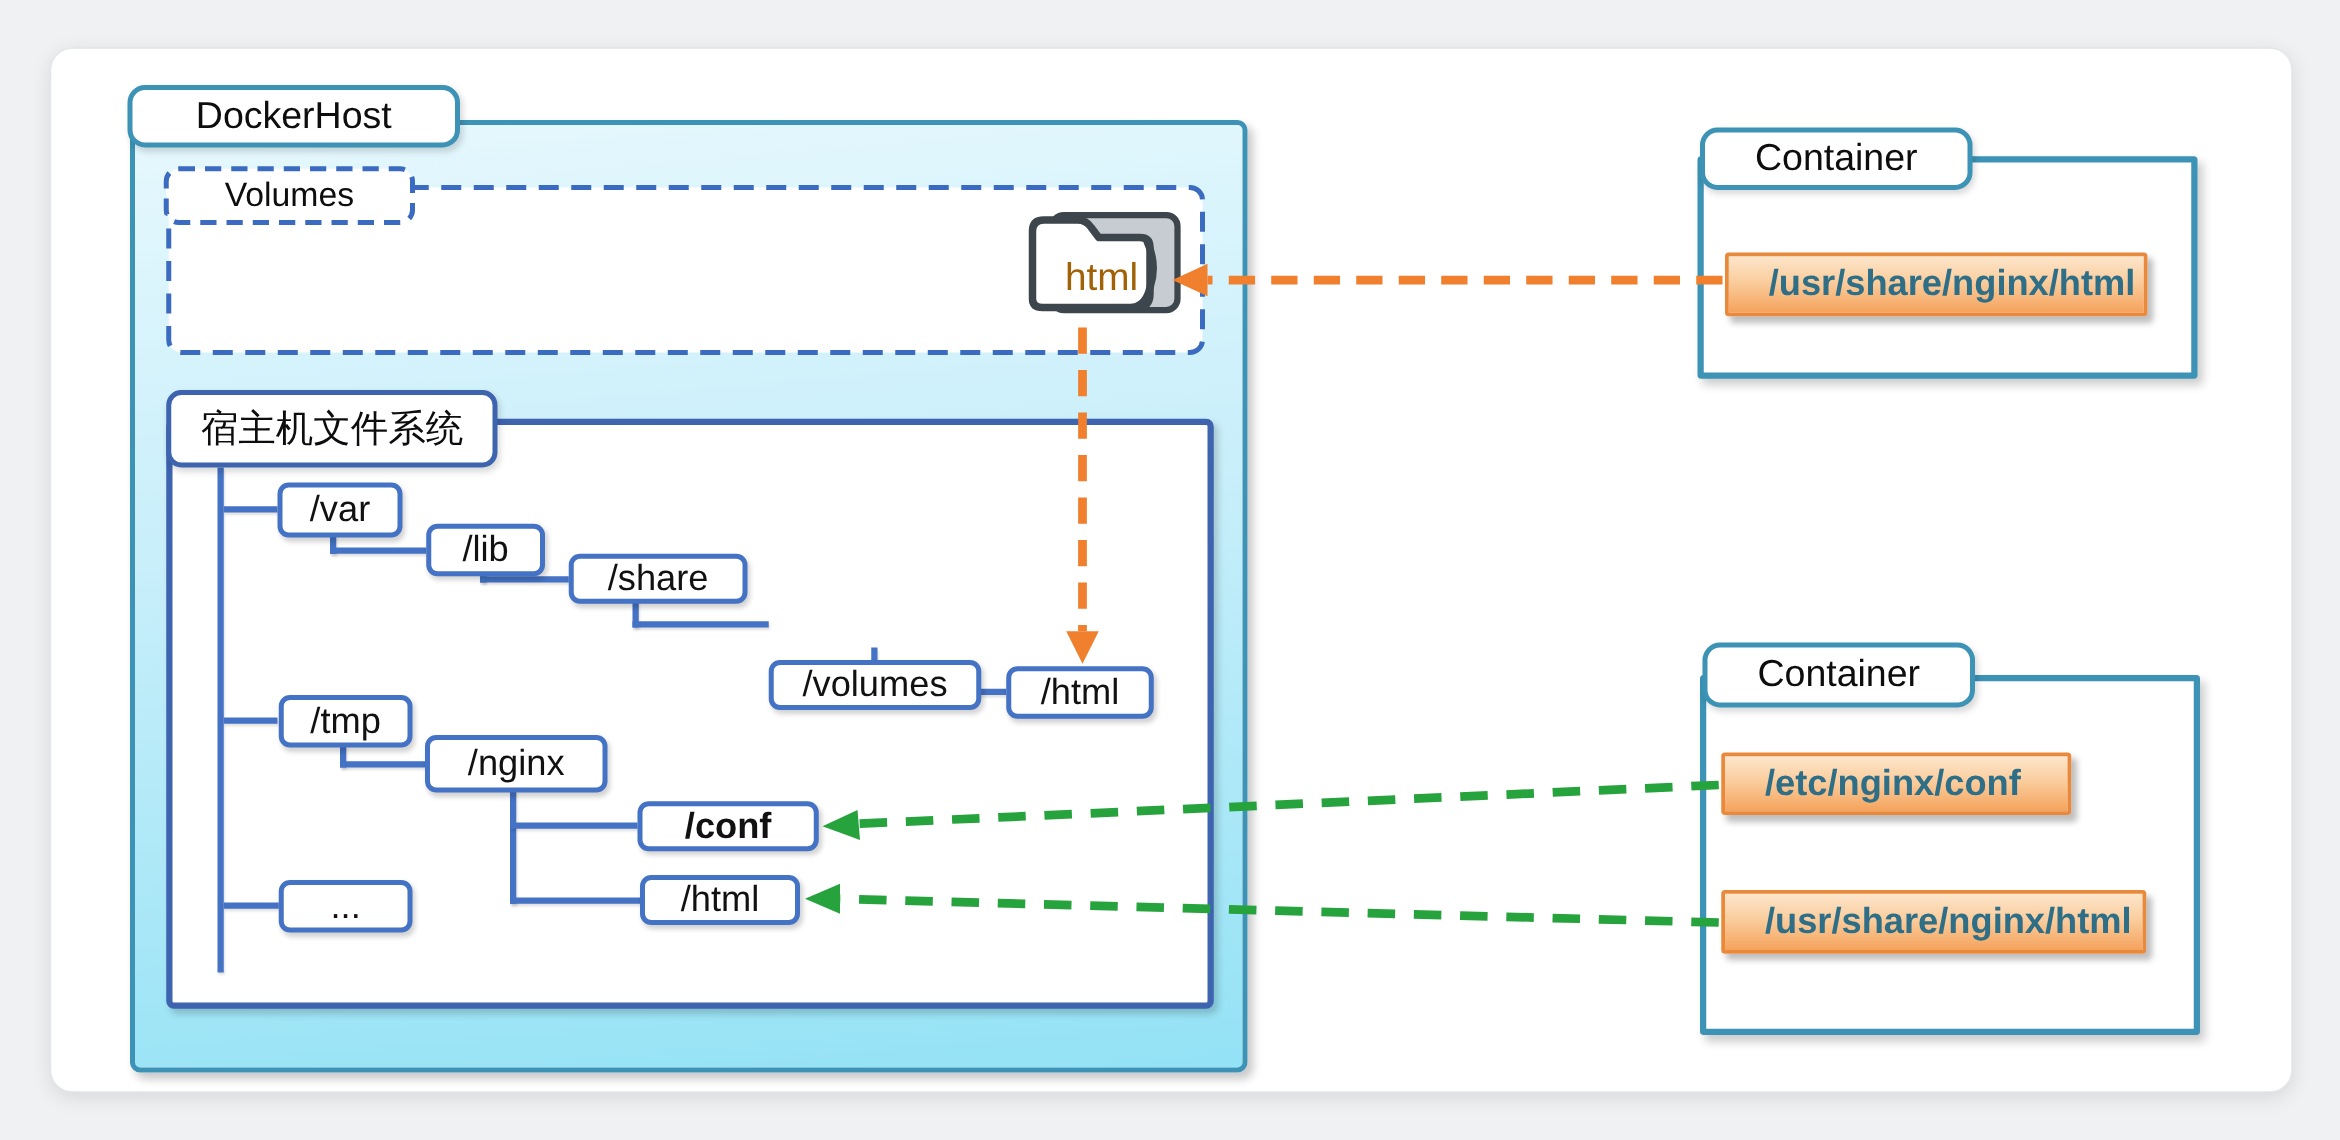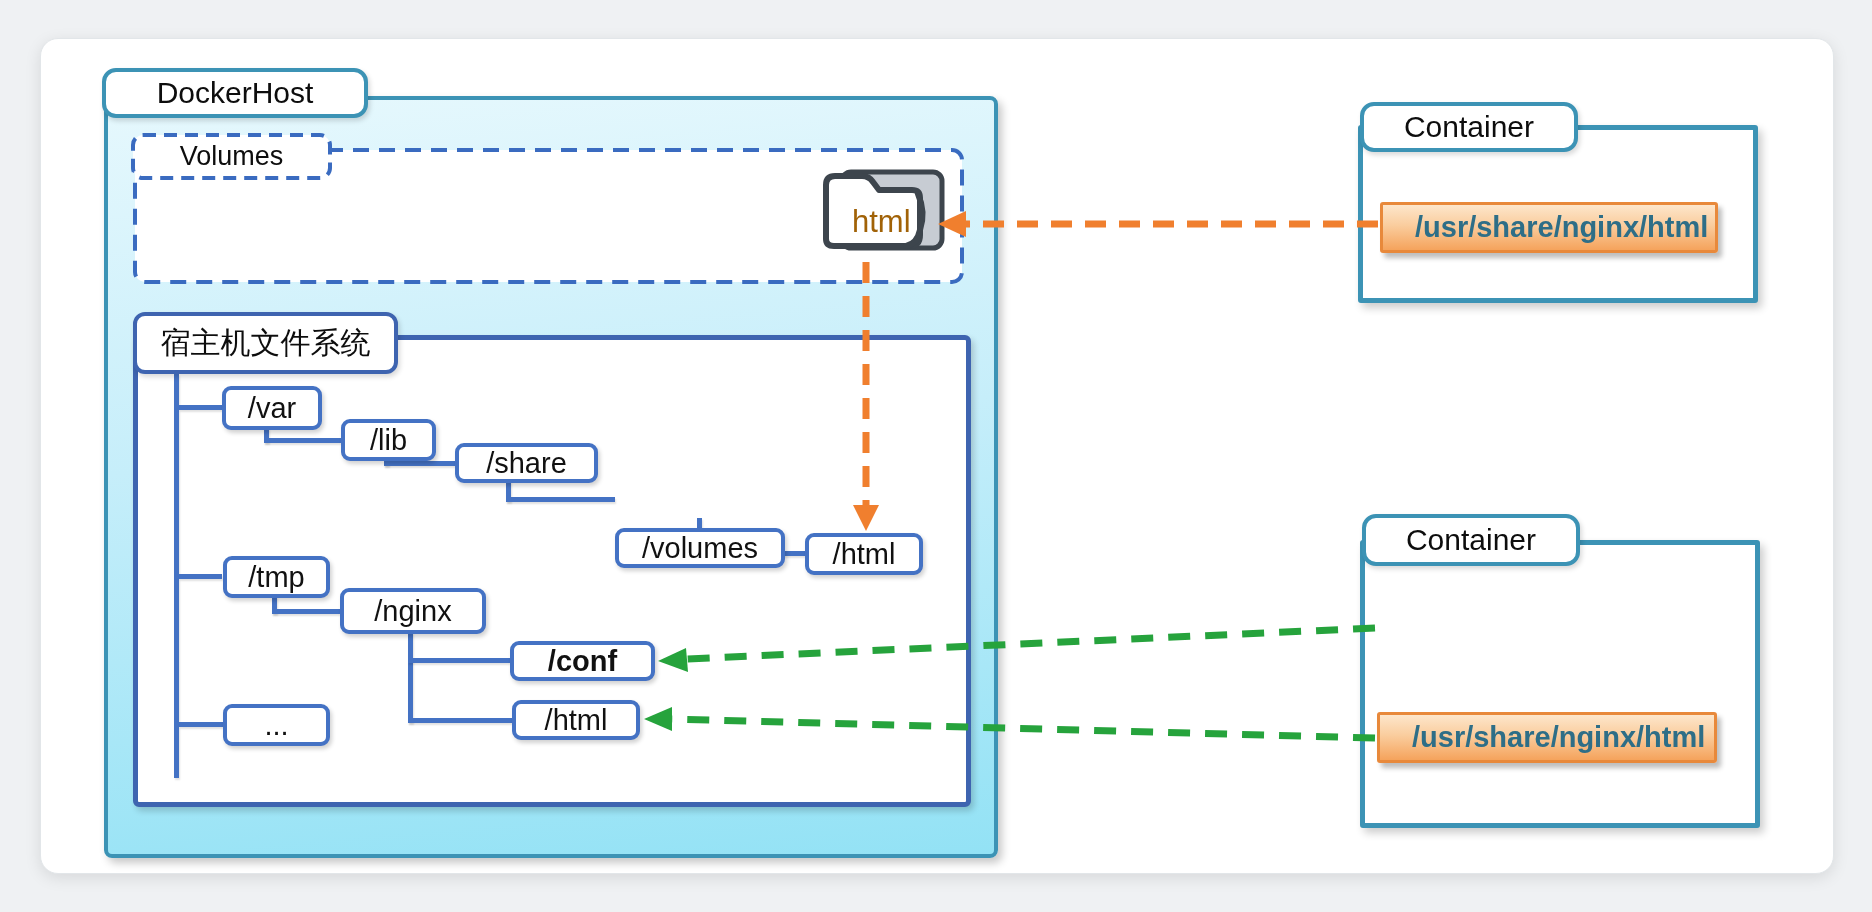--- a/index.html
+++ b/index.html
@@ -95,20 +95,21 @@
   <div class="container-box" style="left:1358px;top:125px;width:400px;height:178px;"></div>
   <div class="tab tab-teal" style="left:1360px;top:102px;width:218px;height:50px;font-size:30px;">
     <span>Container</span>
   </div>
   <div class="chip" style="left:1380px;top:202px;width:338px;height:51px;">/usr/share/nginx/html</div>
 
   <div class="container-box" style="left:1360px;top:540px;width:400px;height:288px;"></div>
   <div class="tab tab-teal" style="left:1362px;top:514px;width:218px;height:52px;font-size:30px;">
     <span>Container</span>
   </div>
+  <div class="chip" style="left:1377px;top:602px;width:280px;height:50px;">/etc/nginx/conf</div>
   <div class="chip" style="left:1377px;top:712px;width:340px;height:51px;">/usr/share/nginx/html</div>
 
   <svg class="overlay">
 
     <rect x="135" y="150" width="827" height="132" rx="10" fill="none" stroke="#3a6bc0" stroke-width="4" stroke-dasharray="16 10"></rect>
     <rect x="133" y="135" width="197" height="43" rx="10" fill="#ffffff" stroke="#3a6bc0" stroke-width="4" stroke-dasharray="13 8"></rect>
 
     <g>
       <line x1="1378" y1="224" x2="966" y2="224" stroke="#f07f2e" stroke-width="7" stroke-dasharray="21 13"></line>
       <polygon points="938,224 966,211 966,237" fill="#f07f2e"></polygon>

